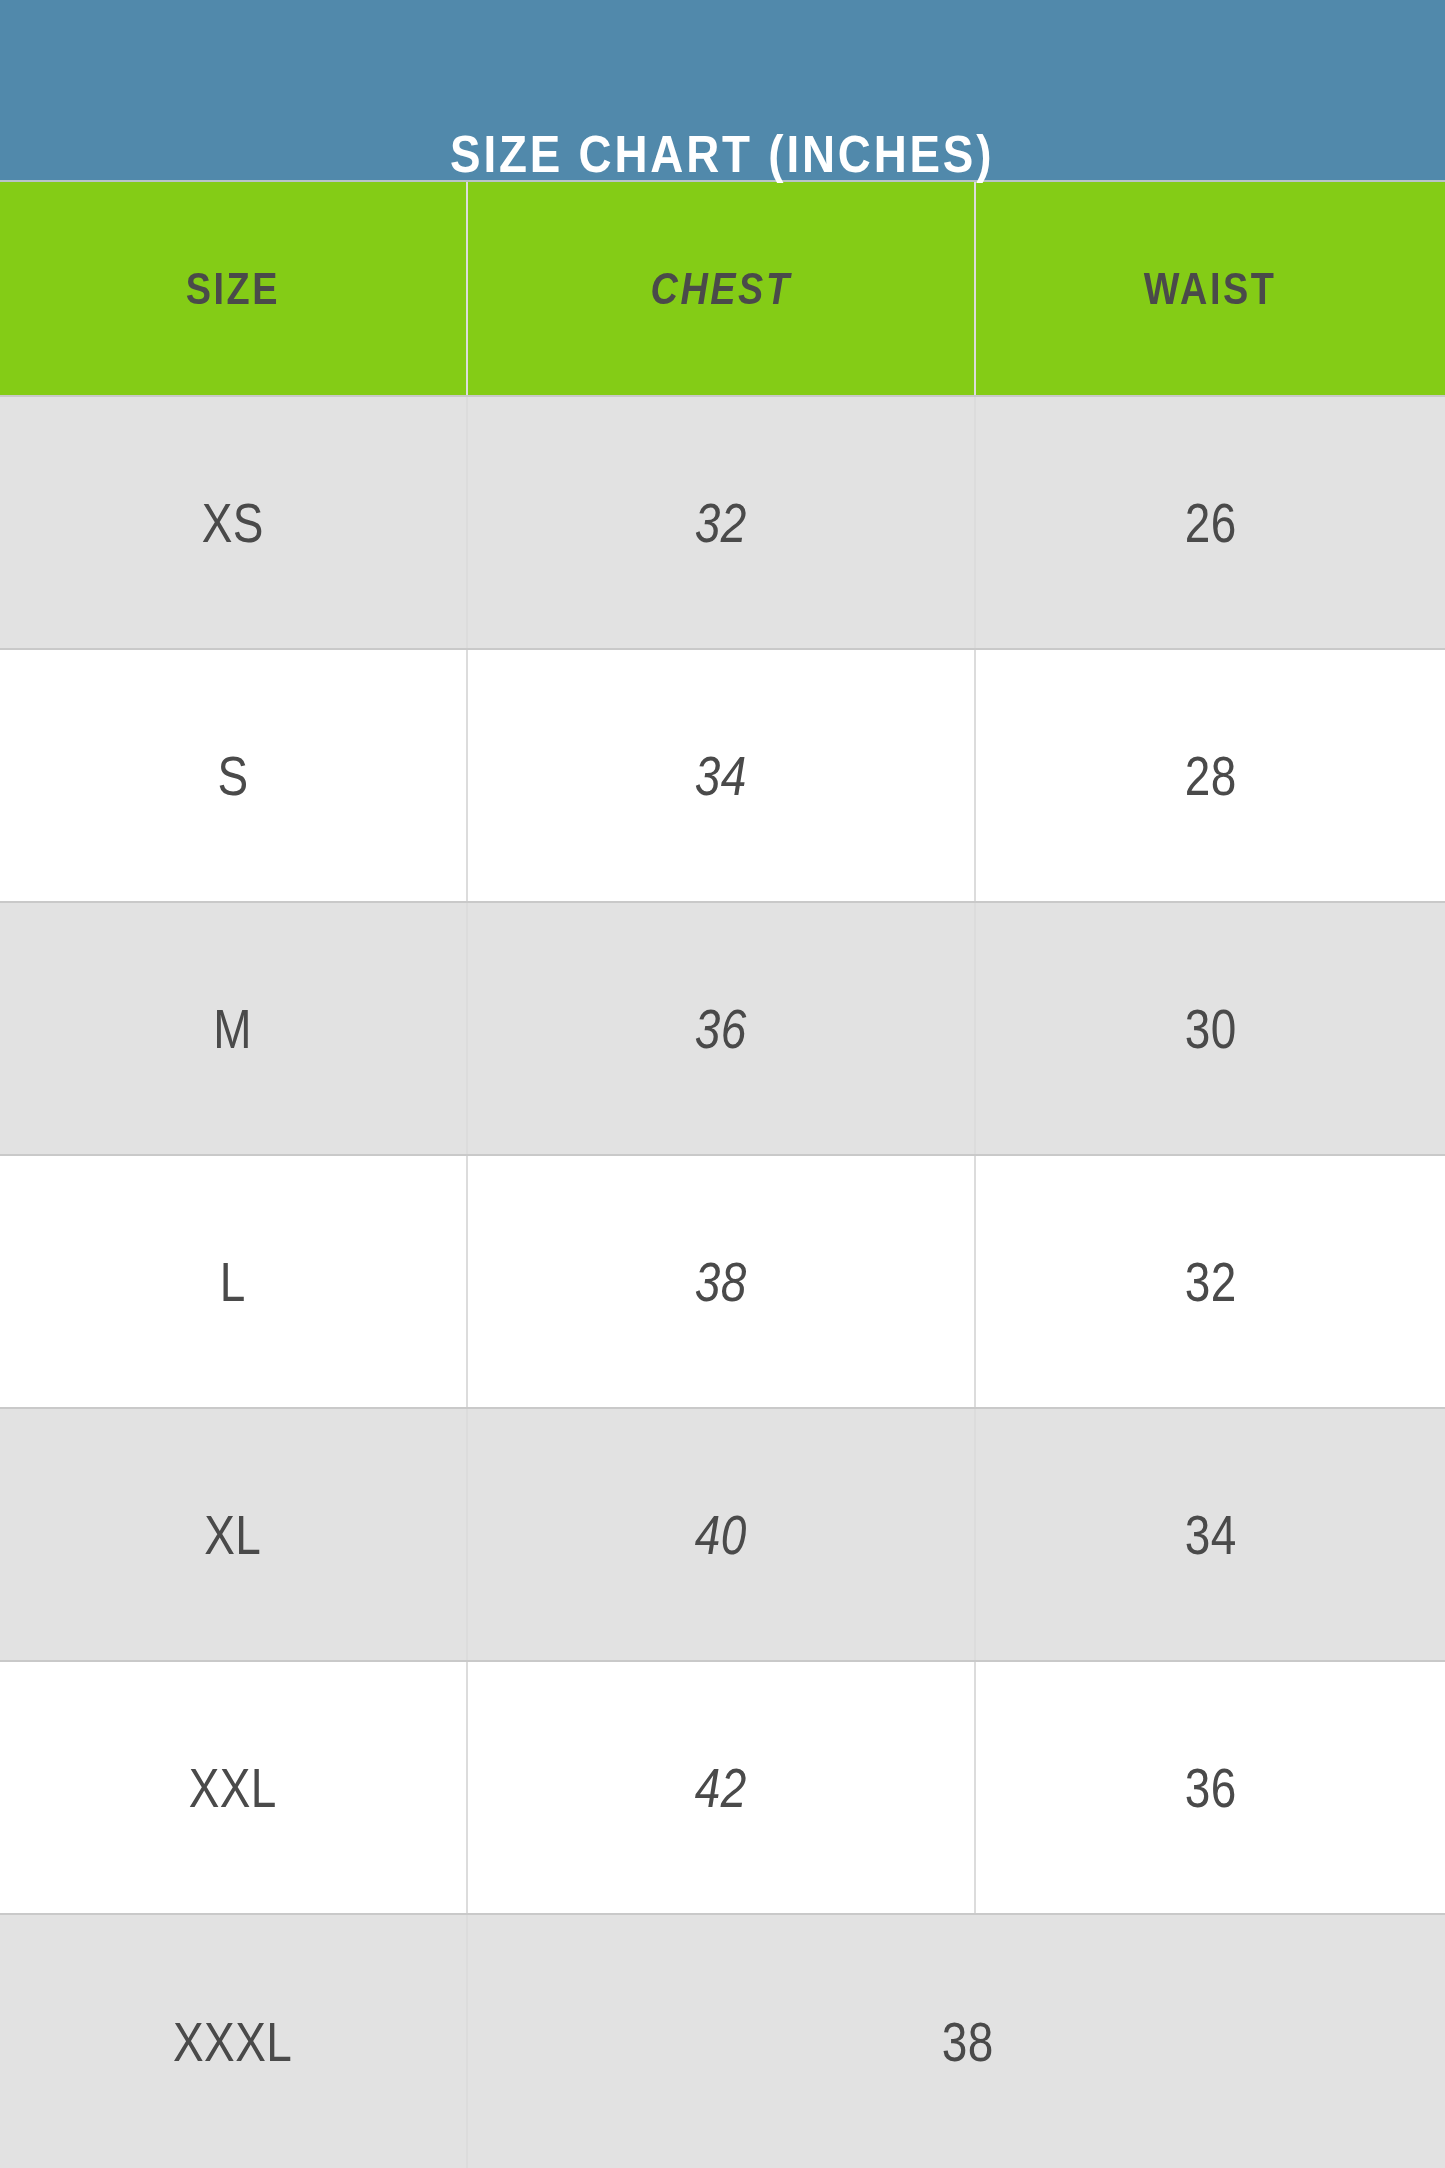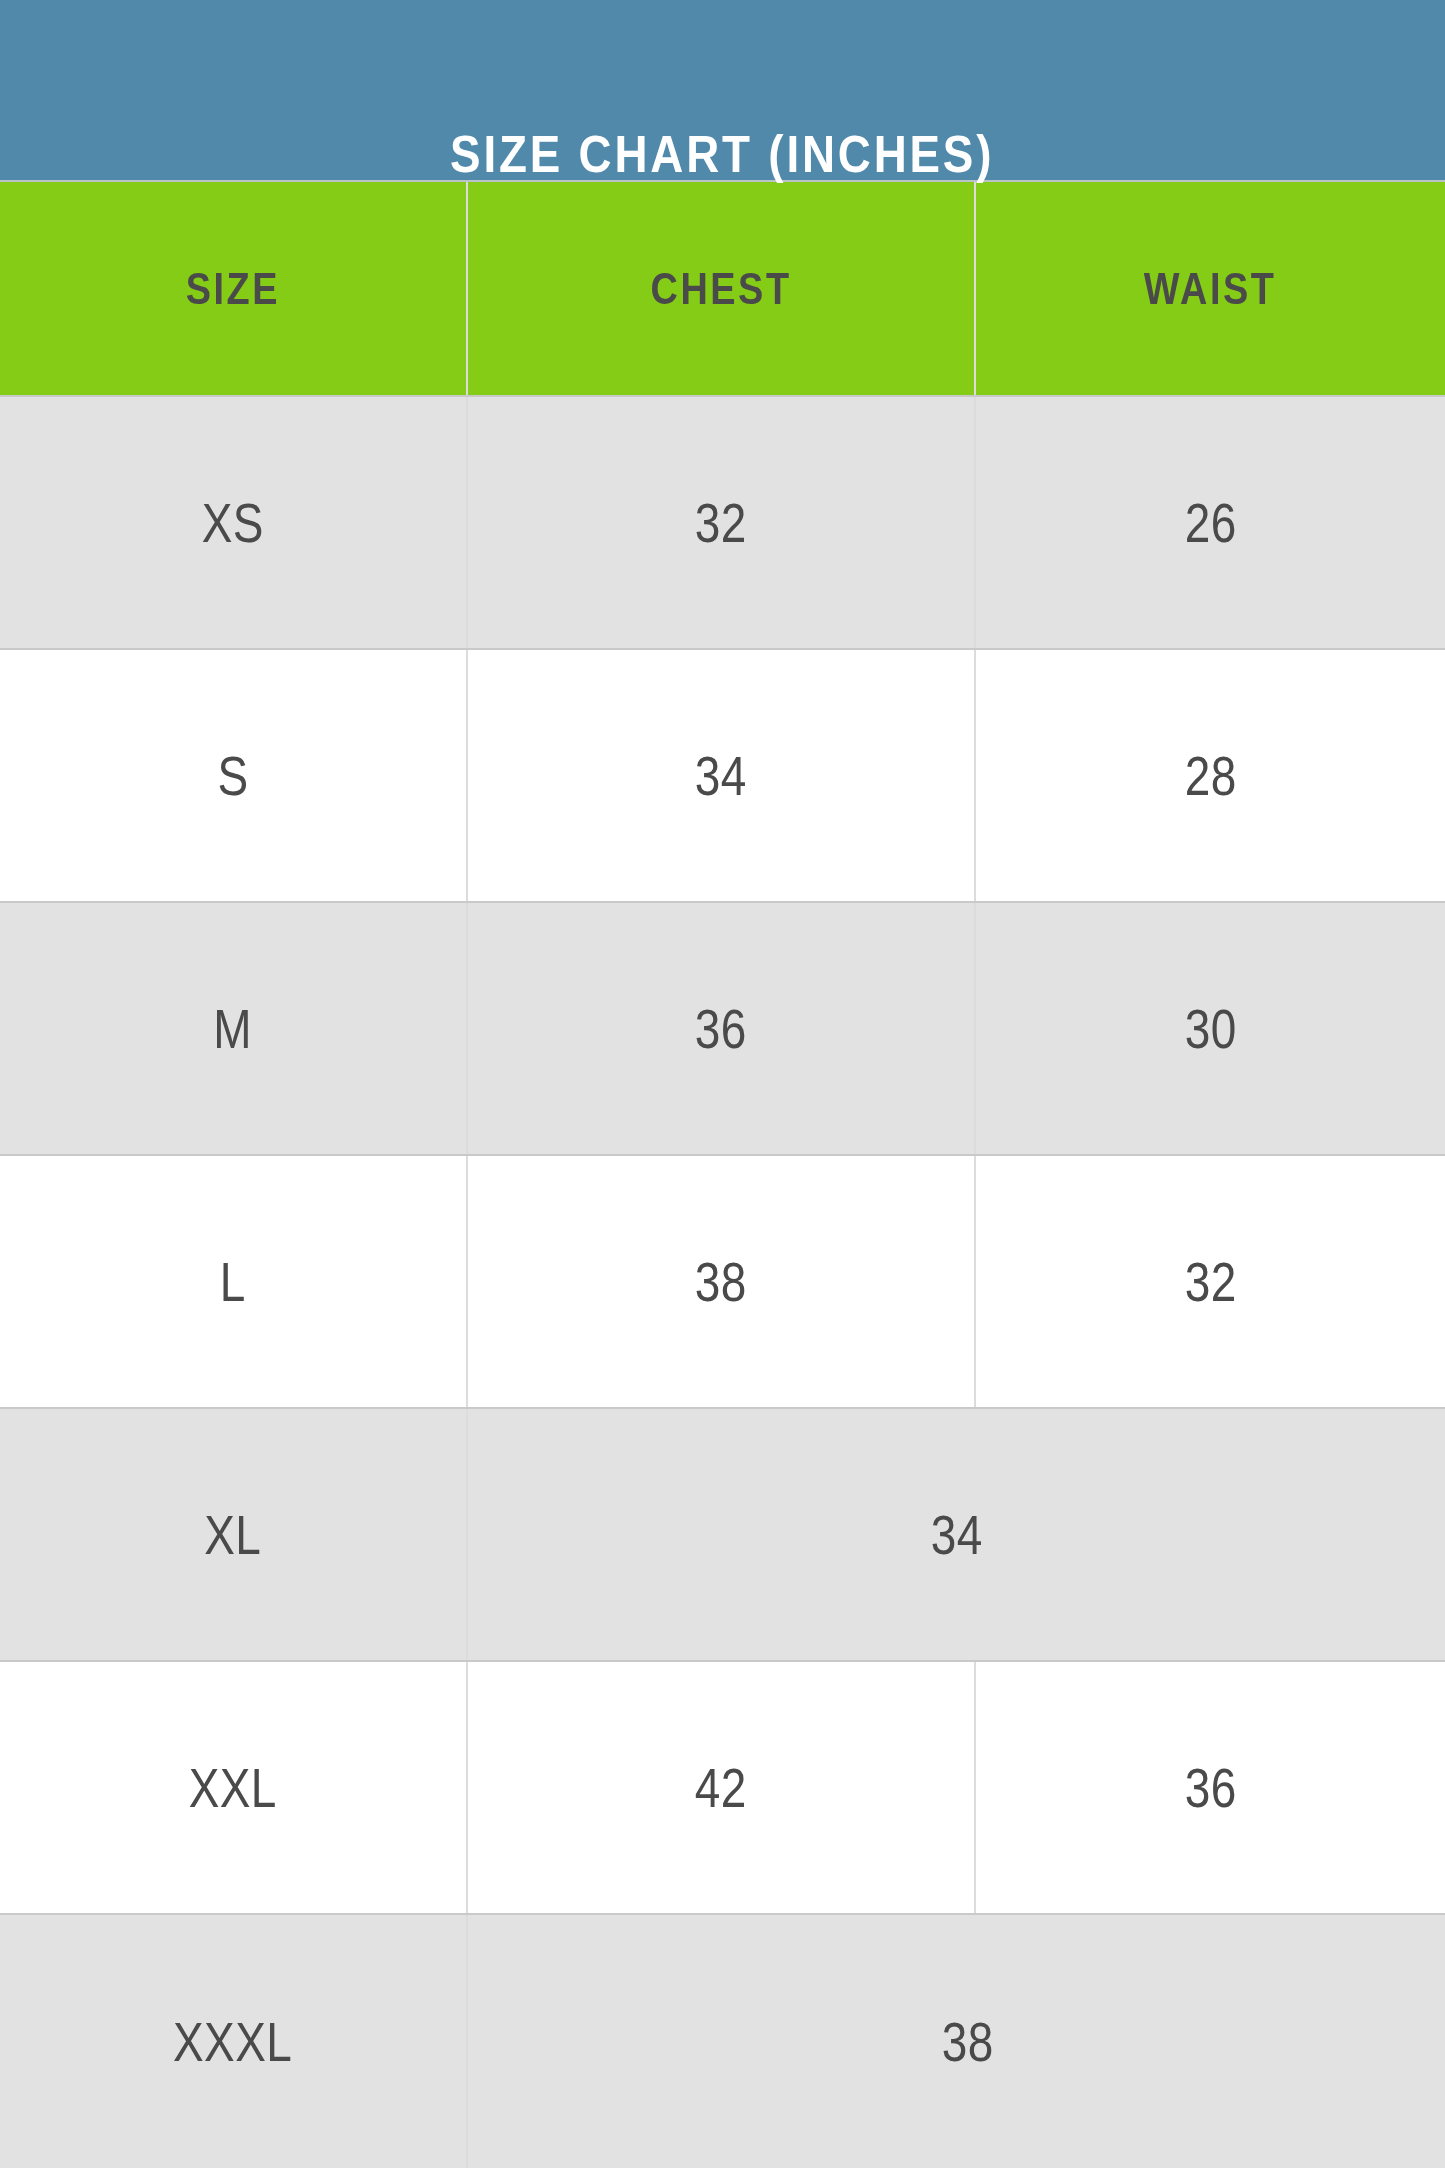--- a/index.html
+++ b/index.html
@@ -77,21 +77,21 @@
   .chart-cell {
     display: flex;
     align-items: center;
     justify-content: center;
     border-right: 2px solid #dcdcdc;
     overflow: hidden;
   }
   .chart-cell:last-child { border-right: none; }
 
   .col-size  { flex: 0 0 468px; }
-  .col-chest { flex: 0 0 508px; }
+  .col-chest { flex: 0 0 508px; font-style: italic; }
   .col-waist { flex: 1 1 auto; }
 
   
   .header-row .chart-cell .cell-text {
     color: #4a4a4a;
     font-size: 44px;
     font-weight: 700;
     letter-spacing: 3px;
     text-transform: uppercase;
     transform: scaleX(0.86);
@@ -178,20 +178,23 @@
       </div>
       <div class="chart-cell col-waist">
         <span class="cell-text">32</span>
       </div>
     </div>
 
     <div class="chart-row data-row shaded">
       <div class="chart-cell col-size">
         <span class="cell-text">XL</span>
       </div>
+      <div class="chart-cell col-chest">
+        <span class="cell-text">40</span>
+      </div>
       <div class="chart-cell col-waist">
         <span class="cell-text">34</span>
       </div>
     </div>
 
     <div class="chart-row data-row plain">
       <div class="chart-cell col-size">
         <span class="cell-text">XXL</span>
       </div>
       <div class="chart-cell col-chest">

